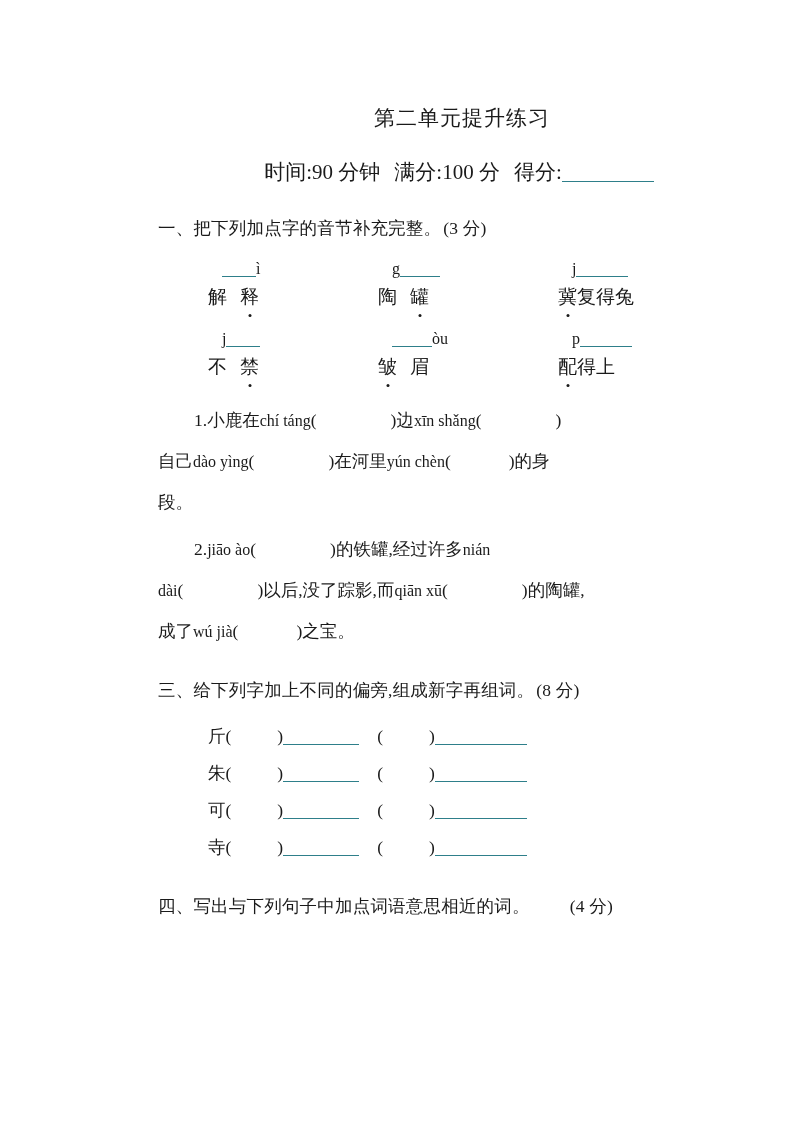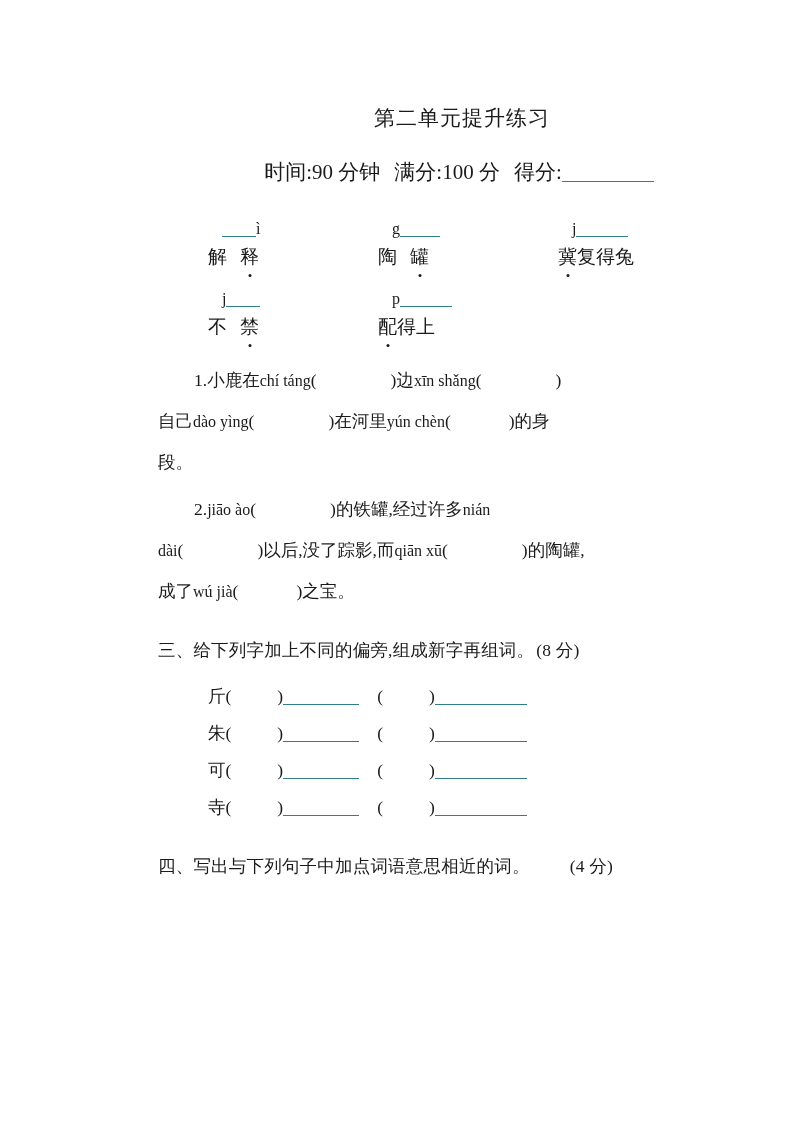--- a/index.html
+++ b/index.html
@@ -150,20 +150,23 @@
 
 <div class="page">
   <div class="sheet">
 
     <div class="doc-title">第二单元提升练习</div>
 
     <div class="meta-line">
       <span class="seg">时间:90 分钟</span><span class="seg">满分:100 分</span><span>得分:</span><span class="score-blank"></span>
     </div>
 
+    <div class="sec-head">
+      <span>一、把下列加点字的音节补充完整。</span><span class="pts">(3 分)</span>
+    </div>
 
     <div class="py-block">
 
       <div class="py-row">
         <div class="py-item" style="width:170px">
           <div class="py-top"><span class="py-blank w34"></span><span class="py">ì</span></div>
           <div class="py-chars"><span class="ch">解</span><span class="gap"></span><span class="ch dotted">释</span></div>
         </div>
 
         <div class="py-item" style="width:180px">
@@ -176,20 +179,24 @@
           <div class="py-chars"><span class="ch dotted">冀</span><span class="ch">复</span><span class="ch">得</span><span class="ch">兔</span></div>
         </div>
       </div>
 
       <div class="py-row" style="margin-top:14px">
         <div class="py-item" style="width:170px">
           <div class="py-top"><span class="py">j</span><span class="py-blank w34"></span></div>
           <div class="py-chars"><span class="ch">不</span><span class="gap"></span><span class="ch dotted">禁</span></div>
         </div>
 
+        <div class="py-item" style="width:180px">
+          <div class="py-top"><span class="py-blank w40"></span><span class="py">òu</span></div>
+          <div class="py-chars"><span class="ch dotted">皱</span><span class="gap"></span><span class="ch">眉</span></div>
+        </div>
 
         <div class="py-item">
           <div class="py-top"><span class="py">p</span><span class="py-blank w52"></span></div>
           <div class="py-chars"><span class="ch dotted">配</span><span class="ch">得</span><span class="ch">上</span></div>
         </div>
       </div>
     </div>
 
     <div class="sec-gap"></div>
 

